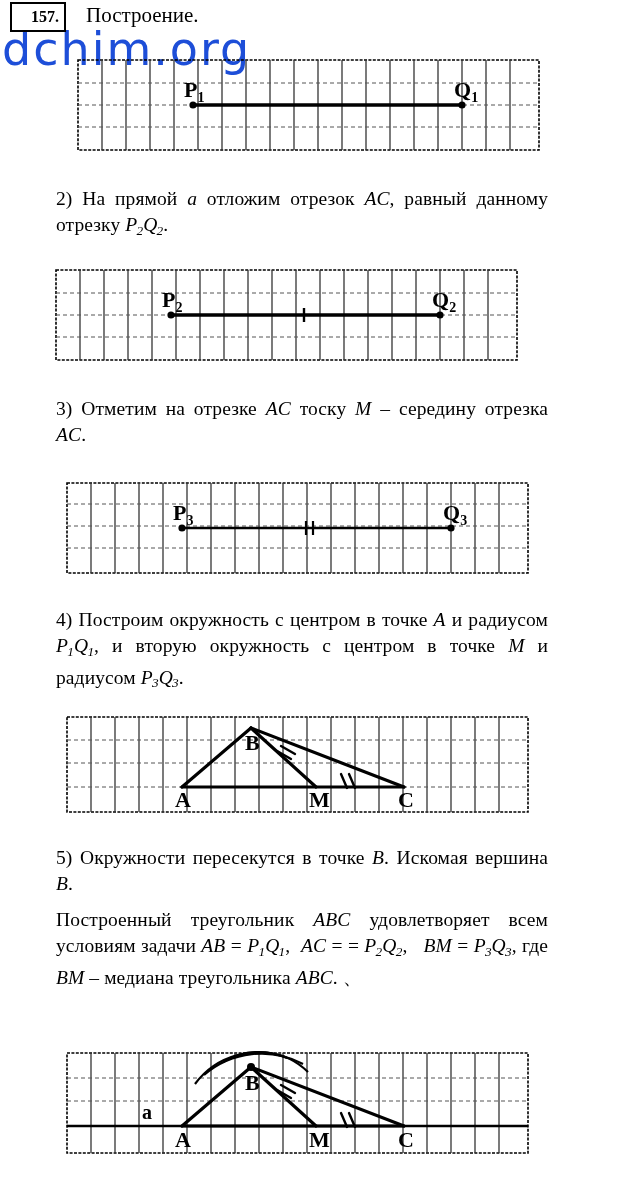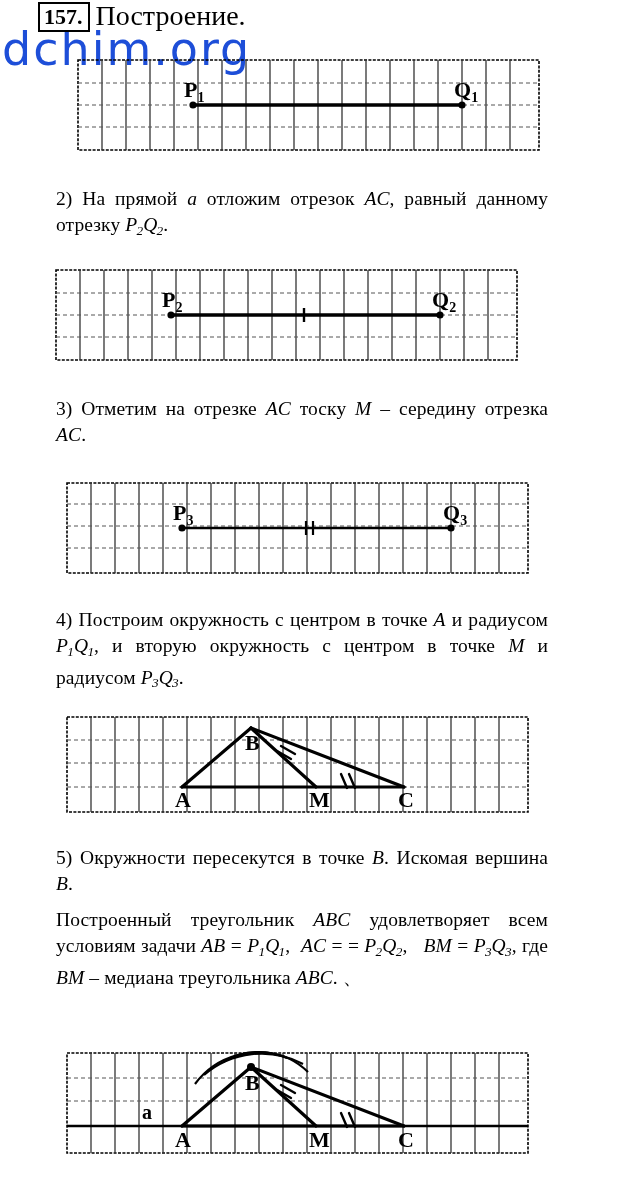--- a/index.html
+++ b/index.html
@@ -35,30 +35,29 @@
   .header {
     position: absolute;
     left: 10px;
     top: 2px;
     display: flex;
     align-items: flex-start;
     z-index: 3;
   }
   .task-number {
     border: 2px solid #000;
-    padding: 0px 5px 1px 4px;
+    padding: 0px 5px 1px 19px;
     font-weight: bold;
-    font-size: 22px;
+    font-size: 16px;
     line-height: 25px;
     font-family: "Liberation Serif", serif;
-    margin-left: 28px;
   }
   .header-title {
-    margin-left: 6px;
-    font-size: 28px;
+    margin-left: 20px;
+    font-size: 21px;
     line-height: 27px;
   }
 
   
   .para {
     position: absolute;
     left: 56px;
     width: 492px;
     font-size: 19.5px;
     line-height: 26px;

